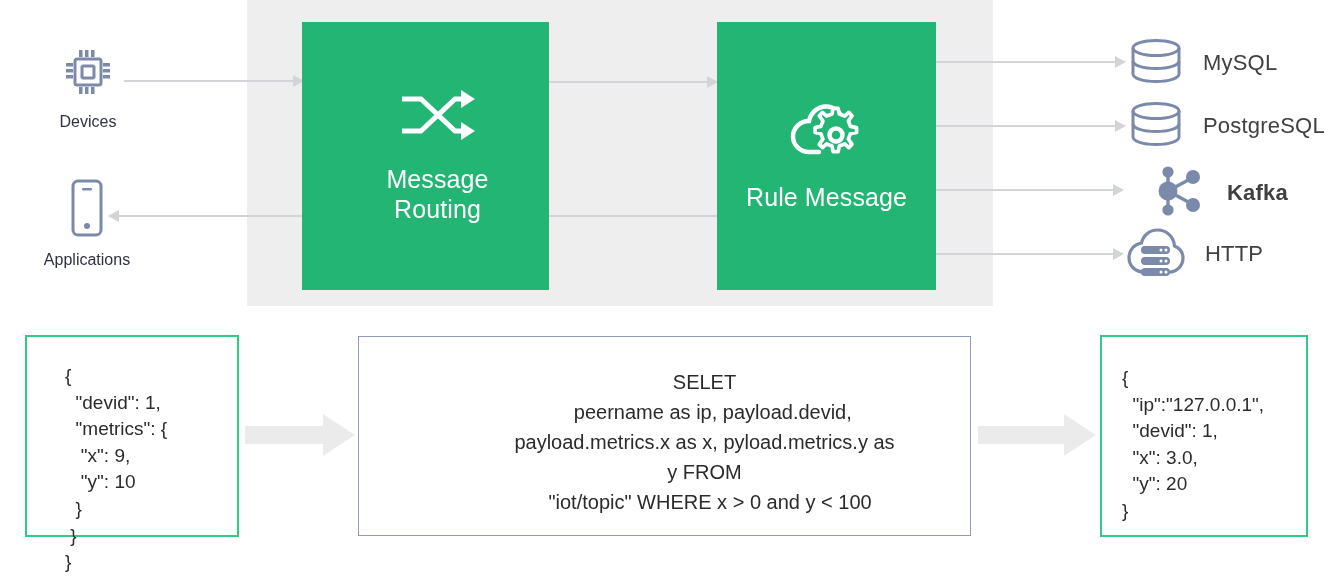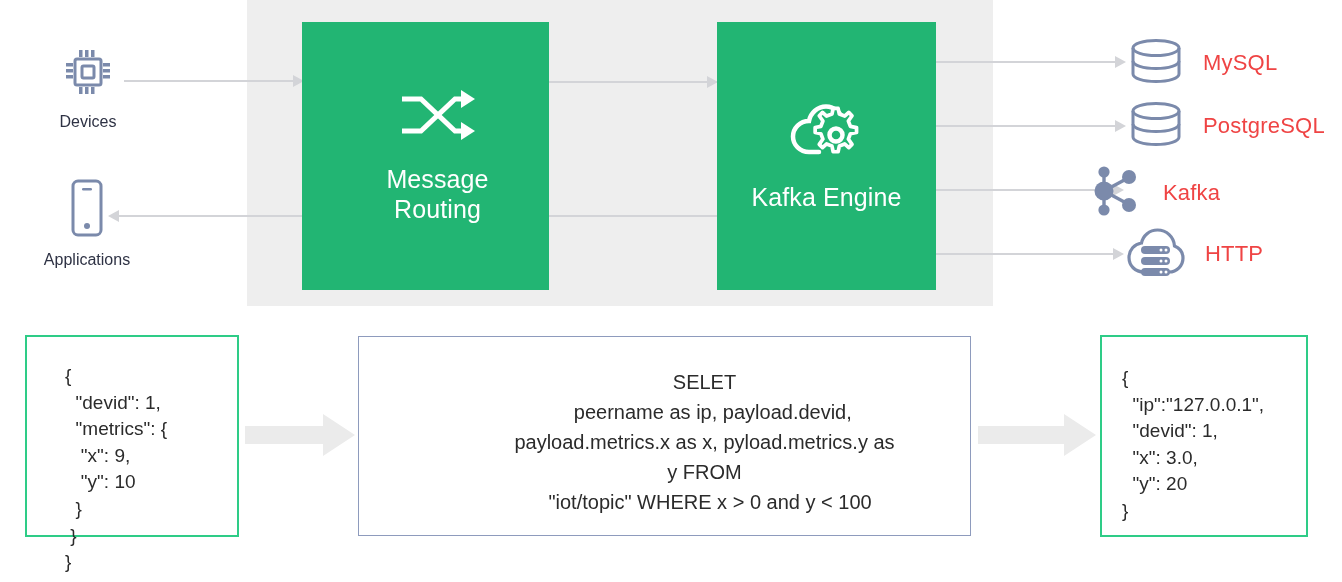--- a/index.html
+++ b/index.html
@@ -71,28 +71,28 @@
   #ep-apps    { left: 24px; top: 178px; width: 126px; }
 
   
   .sink {
     position: absolute;
     display: flex;
     align-items: center;
     gap: 19px;
   }
   .sink .sink-label {
-    color: #ef4444;
+    color: #404040;
     font-size: 22px;
     white-space: nowrap;
     letter-spacing: .2px;
   }
   #sink-0 { left: 1128px; top: 38px; }
   #sink-1 { left: 1128px; top: 101px; }
-  #sink-2 { left: 1086px; top: 163px; }
+  #sink-2 { left: 1150px; top: 163px; font-weight: bold; }
   #sink-3 { left: 1126px; top: 227px; }
 
   
   .thin-line {
     position: absolute;
     height: 2px;
     background: #d3d4d8;
   }
   .arrow-head {
     position: absolute;
@@ -216,21 +216,21 @@
   </div>
 
   <div class="green-box" id="box-rule">
     <span class="gb-icon">
       <svg width="76" height="60" viewBox="0 0 76 60" fill="none">
         <path d="M30 52 H20 C11 52 4 45 4 36.5 C4 28 11 21 20 21 C21.5 13 28.5 6.5 37 6.5 C45.5 6.5 52.5 13 54 21" stroke="#ffffff" stroke-width="4.5" stroke-linecap="round"></path>
         <path d="M48.5 16 L55 18.5 L60 14 L64 18 L59.5 24.5 L62 31 L69.5 32.5 L69.5 38.5 L62 40 L59.5 46.5 L64 53 L60 57 L55 52.5 L48.5 55 L47 62 L41 62 L39.5 55 L33 52.5 L28 57 L24 53 L28.5 46.5 L26 40 L19 38.5 L19 32.5 L26 31 L28.5 24.5 L24 18 L28 14 L33 18.5 L39.5 16 L41 9 L47 9 Z" stroke="#ffffff" stroke-width="4.5" stroke-linejoin="round" fill="#22b573" transform="translate(4,-4) scale(0.82) translate(8,6)"></path>
         <circle cx="47" cy="35" r="6.5" stroke="#ffffff" stroke-width="4.5" fill="#22b573"></circle>
       </svg>
     </span>
-    <span class="gb-label">Kafka Engine</span>
+    <span class="gb-label">Rule Message</span>
   </div>
 
   <div class="sink" id="sink-0">
     <span>
       <svg width="56" height="46" viewBox="0 0 56 46" fill="none">
         <ellipse cx="28" cy="10" rx="23" ry="7.5" stroke="#7b8aab" stroke-width="3"></ellipse>
         <path d="M5 10 V36 C5 40.2 15.3 43.5 28 43.5 C40.7 43.5 51 40.2 51 36 V10" stroke="#7b8aab" stroke-width="3"></path>
         <path d="M5 23 C5 27.2 15.3 30.5 28 30.5 C40.7 30.5 51 27.2 51 23" stroke="#7b8aab" stroke-width="3"></path>
       </svg>
     </span>

